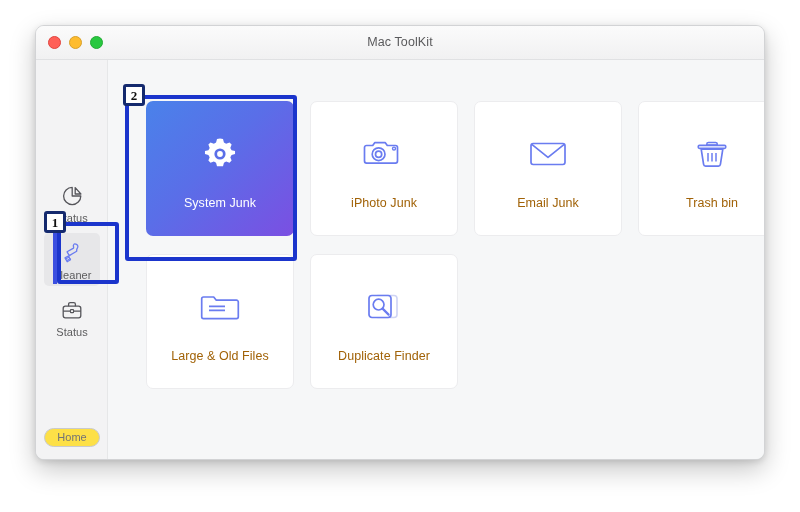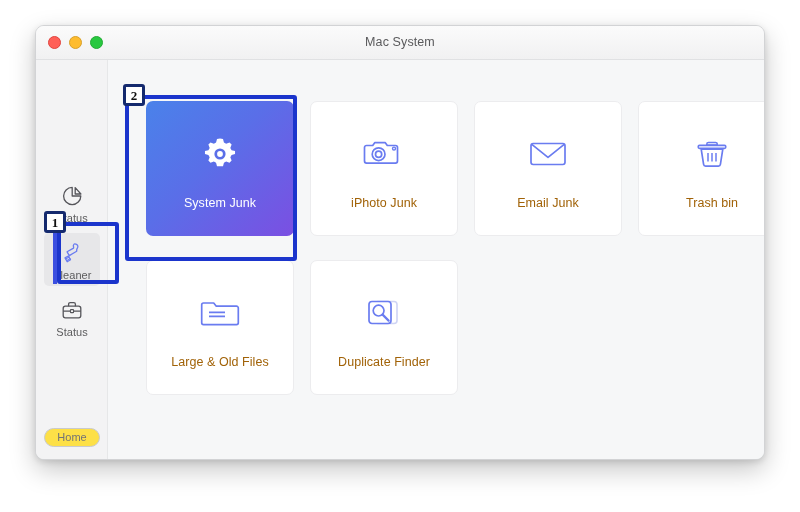--- a/index.html
+++ b/index.html
@@ -135,21 +135,21 @@
     left: 72px; top: 0; right: 0; bottom: 0;
     background: #f6f7f8;
   }
   #card-grid {
     position: absolute;
     left: 38px;
     top: 41px;
     display: grid;
     grid-template-columns: repeat(4, 148px);
     grid-template-rows: repeat(2, 135px);
-    gap: 24px 16px;
+    gap: 18px 16px;
   }
 
   .card {
     position: relative;
     background: #ffffff;
     border: 1px solid #ececee;
     border-radius: 7px;
     display: flex;
     flex-direction: column;
     align-items: center;
@@ -228,21 +228,21 @@
 <body>
 
 <div id="app-window">
 
   <div id="titlebar">
     <div id="traffic-lights">
       <span class="tl tl-close"></span>
       <span class="tl tl-min"></span>
       <span class="tl tl-max"></span>
     </div>
-    <div id="window-title">Mac System</div>
+    <div id="window-title">Mac ToolKit</div>
   </div>
 
   <div id="window-body">
 
     <div id="sidebar">
       <div id="sidebar-nav">
 
         <div class="nav-item">
           <span class="nav-icon">
             <svg width="26" height="26" viewBox="0 0 26 26">

